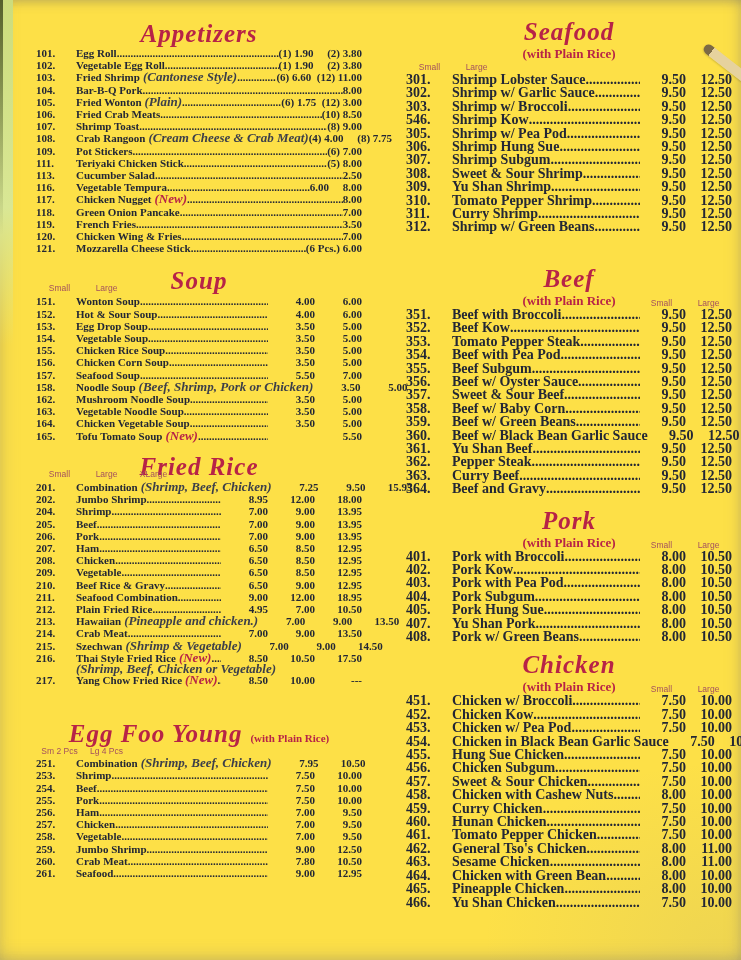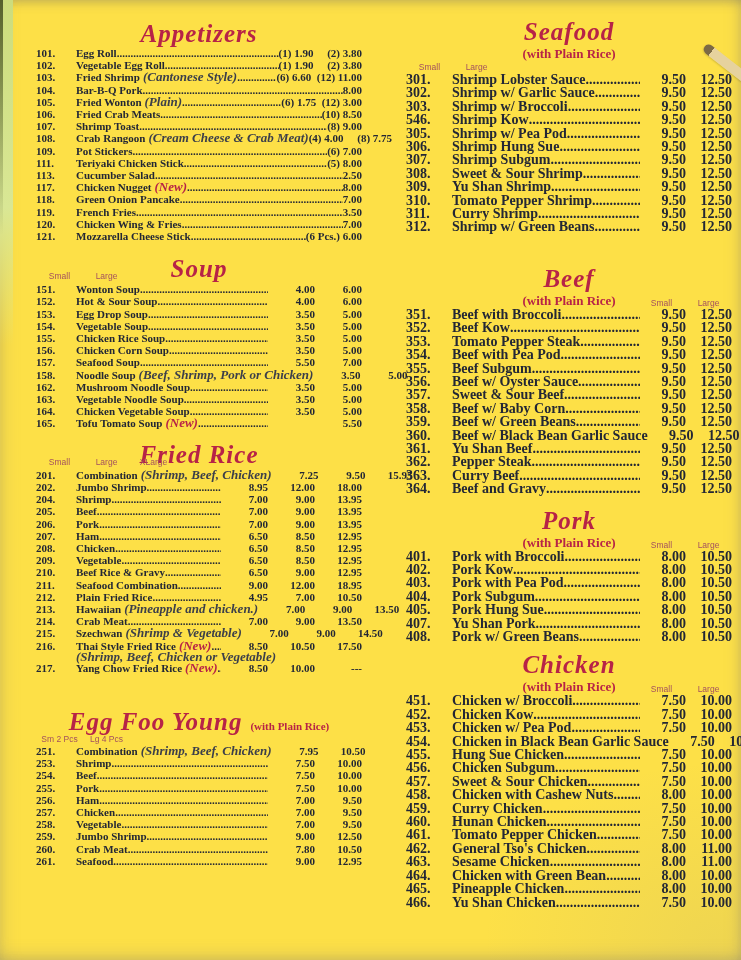--- a/index.html
+++ b/index.html
@@ -143,20 +143,26 @@
             <span class="dots"></span>
             <span class="price-free">(5) 8.00</span>
           </div>
           <div class="row">
             <span class="num">113.</span>
             <span class="name">Cucumber Salad</span>
             <span class="dots"></span>
             <span class="price-free">2.50</span>
           </div>
           <div class="row">
+            <span class="num">116.</span>
+            <span class="name">Vegetable Tempura</span>
+            <span class="dots"></span>
+            <span class="price-free">6.00     8.00</span>
+          </div>
+          <div class="row">
             <span class="num">117.</span>
             <span class="name">Chicken Nugget</span>
             <span class="note red">(New)</span>
             <span class="dots"></span>
             <span class="price-free">8.00</span>
           </div>
           <div class="row">
             <span class="num">118.</span>
             <span class="name">Green Onion Pancake</span>
             <span class="dots"></span>

